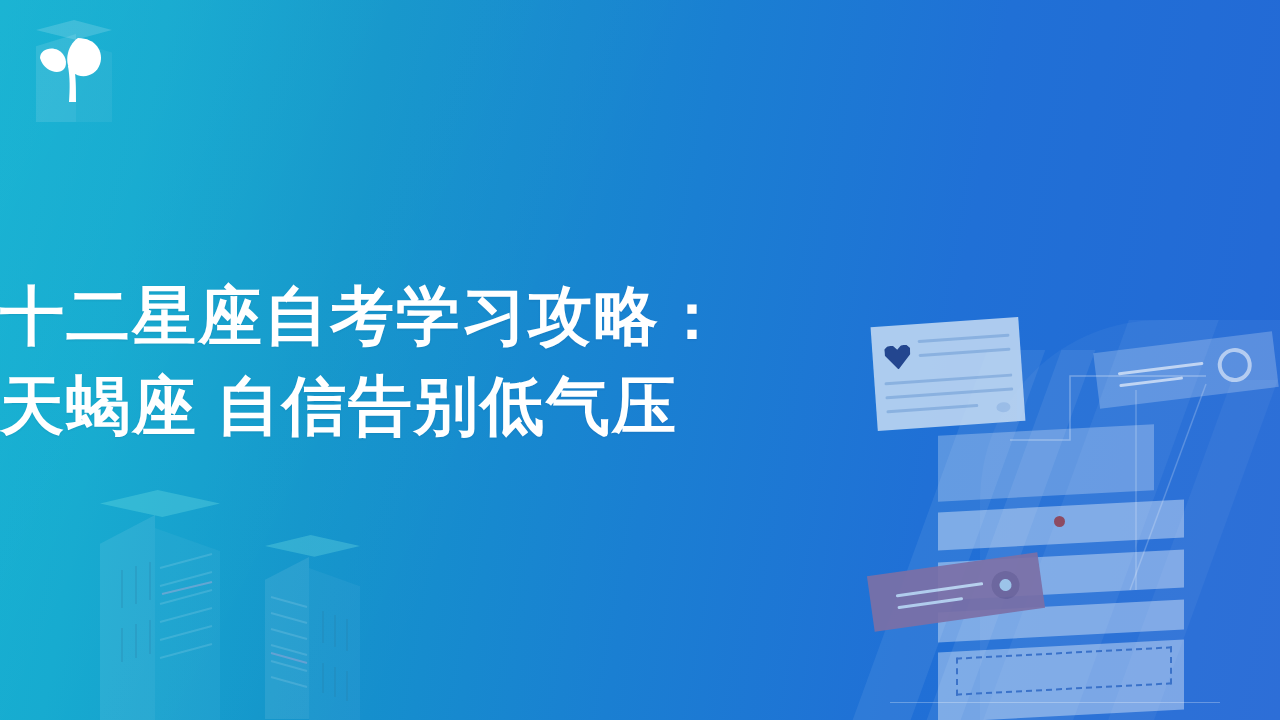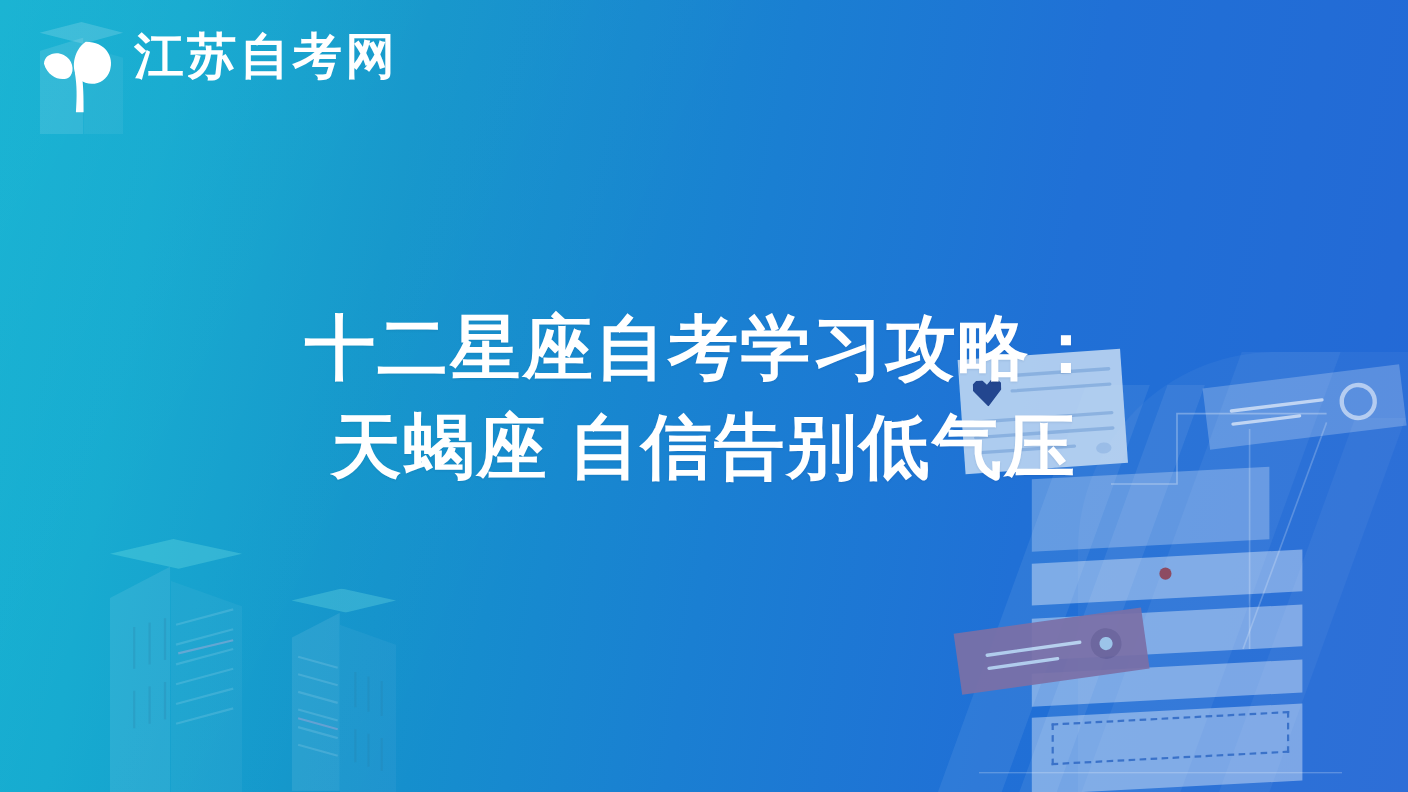--- a/index.html
+++ b/index.html
@@ -95,21 +95,21 @@
   .card-mauve{transform:rotate(-8deg);background:#7b70a7;opacity:.92;}
   .card-mauve .ml{background:#bcd4ef;height:3px;border-radius:2px;}
   .card-mauve .dot-o{background:#6c6299;border-radius:50%;}
   .card-mauve .dot-i{background:#9fc6ea;border-radius:50%;}
 
   .red-dot{background:#8d4b62;border-radius:50%;}
 
   
   .headline{
     position:absolute;left:0;right:0;top:272px;
-    text-align:center;
+    text-align:left;
     color:#ffffff;
     font-family:"Liberation Serif","DejaVu Serif",serif;
     font-weight:700;
     font-size:64px;
     line-height:90px;
     letter-spacing:2px;
     text-shadow:0 1px 2px rgba(0,40,90,.10);
     white-space:pre-line;
   }
 </style>
@@ -225,20 +225,19 @@
       <div class="iso iso-top"></div>
       <div class="iso iso-left"></div>
       <div class="iso iso-right"></div>
       <svg width="72" height="70" viewBox="0 0 72 70">
         <path d="M40 2 C58 2 66 16 62 28 C58 40 44 44 34 36 C26 29 28 10 40 2 Z" fill="#ffffff"></path>
         <path d="M2 22 C2 14 12 10 20 14 C28 18 30 28 26 33 C21 39 6 36 2 22 Z" fill="#ffffff"></path>
         <path d="M30 30 C32 42 32 52 31 66 L38 66 C38 52 38 42 36 30 Z" fill="#ffffff"></path>
       </svg>
     </div>
     <div class="logo-text">
-      <div class="logo-title">江苏自考网</div>
     </div>
   </div>
 
   <div class="headline">十二星座自考学习攻略：
 天蝎座 自信告别低气压</div>
 
 </div>
 
 </body></html>

